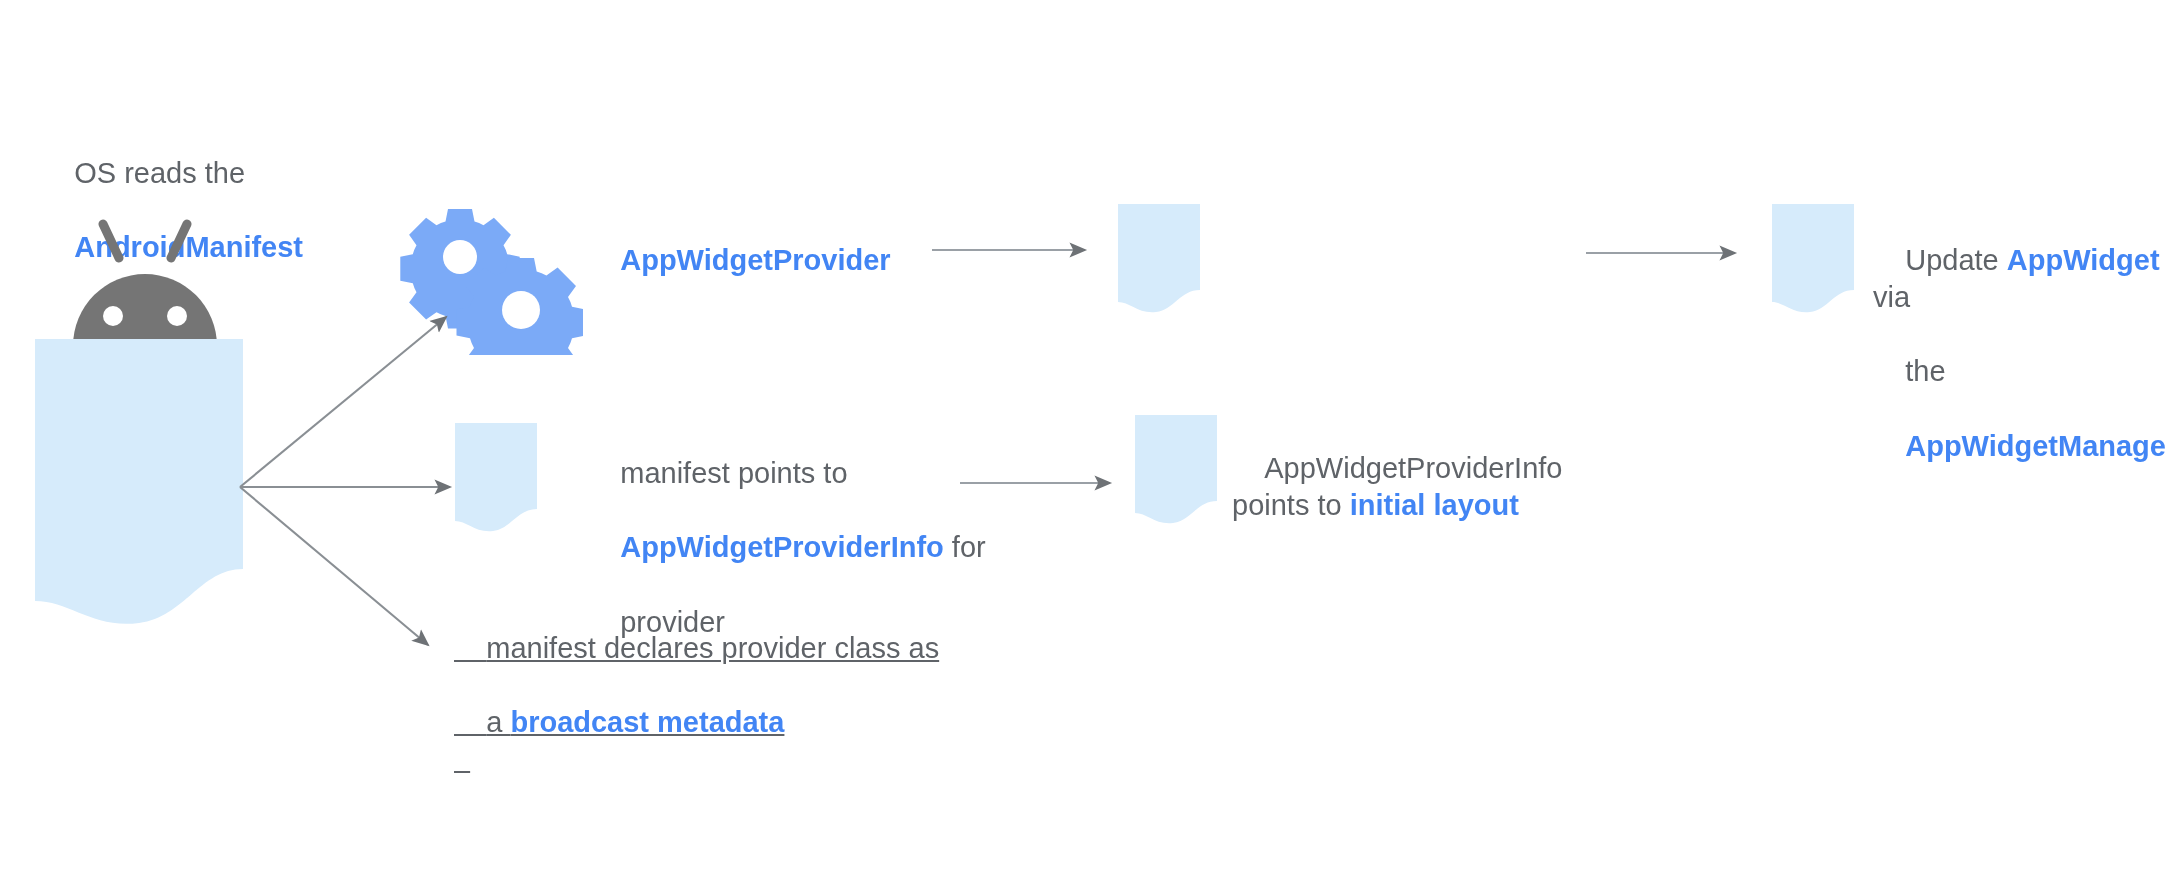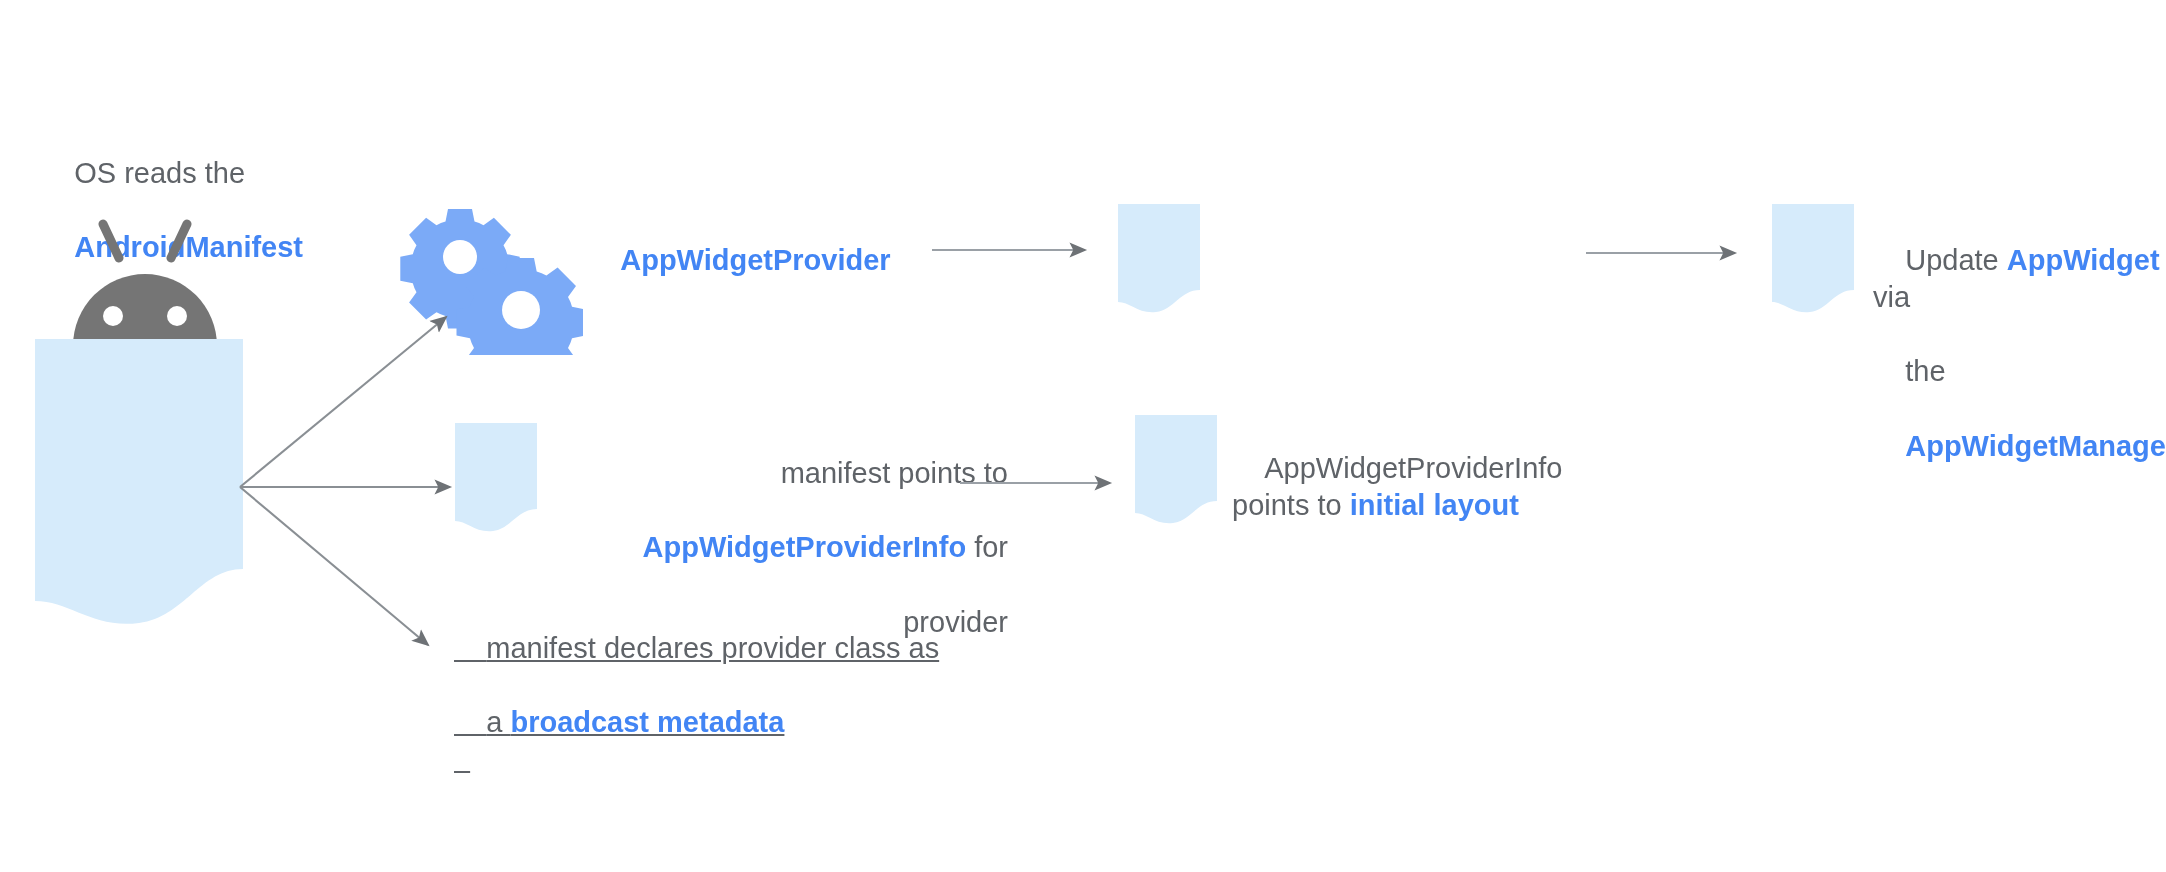--- a/index.html
+++ b/index.html
@@ -122,21 +122,21 @@
     <span>the</span><br>
     <span class="hl">AppWidgetManager</span>
   </div>
 
   <div class="doc-shape" style="left:455px; top:423px; width:82px; height:110px;">
     <svg viewBox="0 0 82 110" xmlns="http://www.w3.org/2000/svg" preserveAspectRatio="none">
       <path d="M0,0 H82 V86 C62,86 56,106 38,108 C20,110 12,98 0,98 Z" fill="#d6ebfb"></path>
     </svg>
   </div>
 
-  <div class="text-block" style="left:588px; top:418px; width:420px;text-align:right;">
+  <div class="text-block" style="left:588px; top:418px; width:420px;">
     <span>manifest points to</span><br>
     <span class="hl">AppWidgetProviderInfo</span><span> for</span><br>
     <span>provider</span>
   </div>
 
   <div class="doc-shape" style="left:1135px; top:415px; width:82px; height:110px;">
     <svg viewBox="0 0 82 110" xmlns="http://www.w3.org/2000/svg" preserveAspectRatio="none">
       <path d="M0,0 H82 V86 C62,86 56,106 38,108 C20,110 12,98 0,98 Z" fill="#d6ebfb"></path>
     </svg>
   </div>

